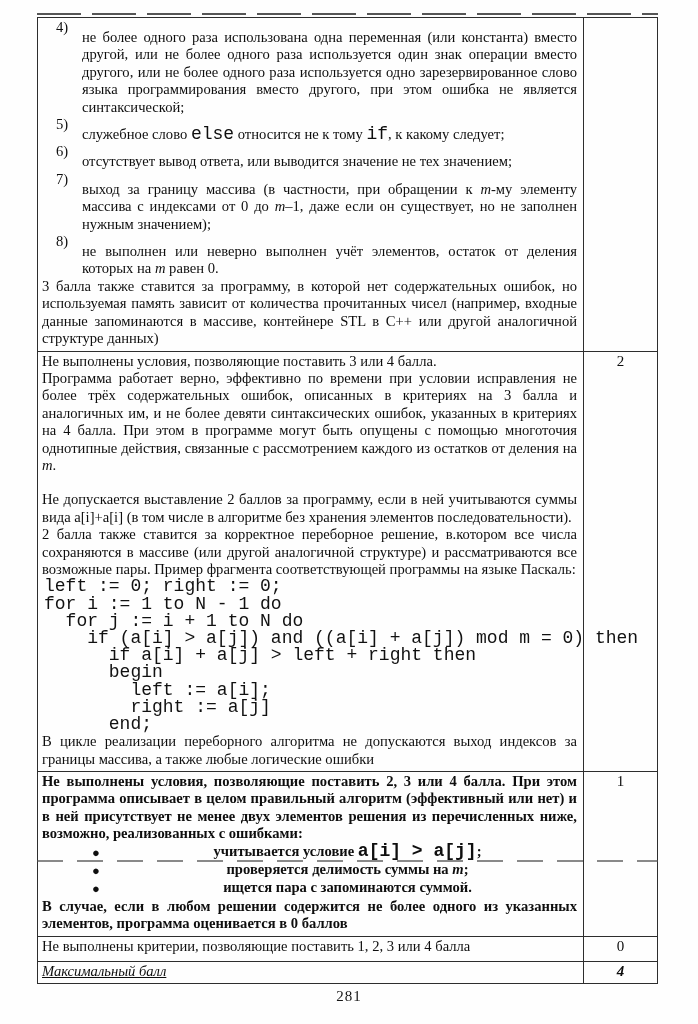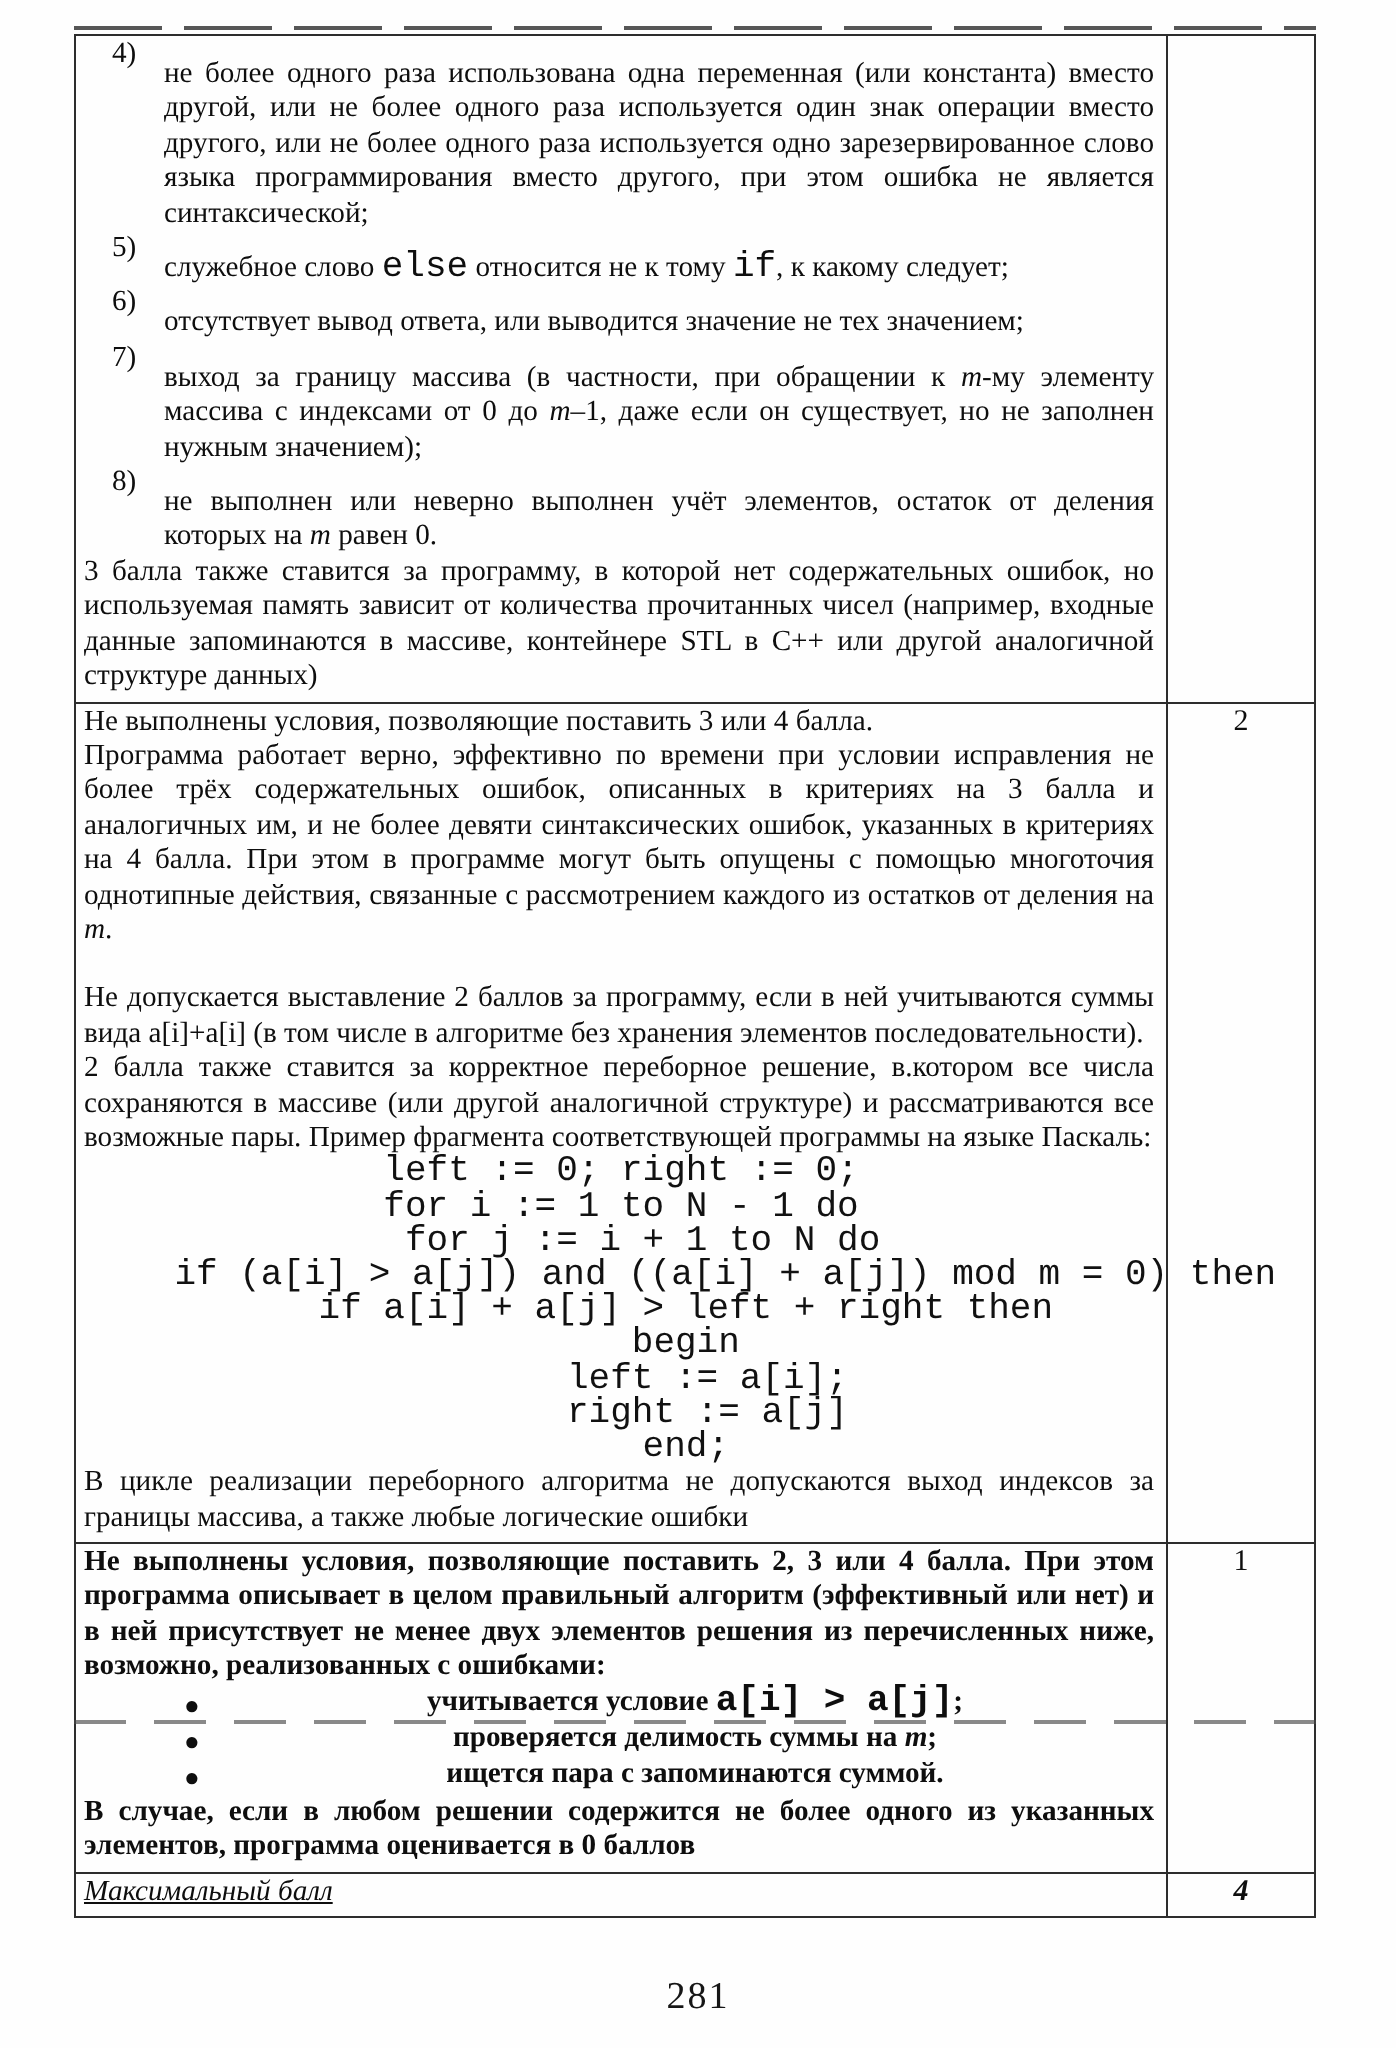--- a/index.html
+++ b/index.html
@@ -59,31 +59,31 @@
   .bullet-text { flex: 1 1 auto; text-align: center; }
 
   .mono, pre.code {
     font-family: "Liberation Mono", "DejaVu Sans Mono", monospace;
     font-size: 18px;
   }
   pre.code {
     margin: 0; padding: 0 0 0 2px;
     line-height: 17.2px;
     white-space: pre;
-    text-align: center;
+    text-align: left;
     color: #111;
   }
   i { font-style: italic; }
 
   .footer-label { text-align: right; padding-right: 8px; font-style: italic; text-decoration: underline; }
   .footer-score { font-style: italic; font-weight: bold; font-size: 14.5px; }
 
   .page-num {
     position: absolute; left: 0; top: 988px; width: 698px;
-    text-align: center; font-size: 19px; letter-spacing: 1px; color: #161616;
+    text-align: center; font-size: 15px; letter-spacing: 1px; color: #161616;
   }
 </style>
 </head>
 <body>
 
 <div class="doc-page">
   <div class="artifact-top"></div>
 
   <table class="rubric">
     <tbody>
@@ -145,20 +145,26 @@
               <div class="bullet-text">проверяется делимость суммы на <i>m</i>;</div>
             </div>
             <div class="bullet-item">
               <span class="bullet-marker">●</span>
               <div class="bullet-text">ищется пара с запоминаются суммой.</div>
             </div>
             <div class="para">В случае, если в любом решении содержится не более одного из указанных элементов, программа оценивается в 0 баллов</div>
           </td>
           <td class="cell-score">1</td>
         </tr>
+        <tr>
+          <td class="cell-text" style="height: 20px;">
+            <div class="para">Не выполнены критерии, позволяющие поставить 1, 2, 3 или 4 балла</div>
+          </td>
+          <td class="cell-score">0</td>
+        </tr>
       </tbody>
     <tfoot>
       <tr>
         <td class="cell-text footer-label">
           <span>Максимальный балл</span>
         </td>
         <td class="cell-score footer-score">4</td>
       </tr>
     </tfoot>
   </table>

